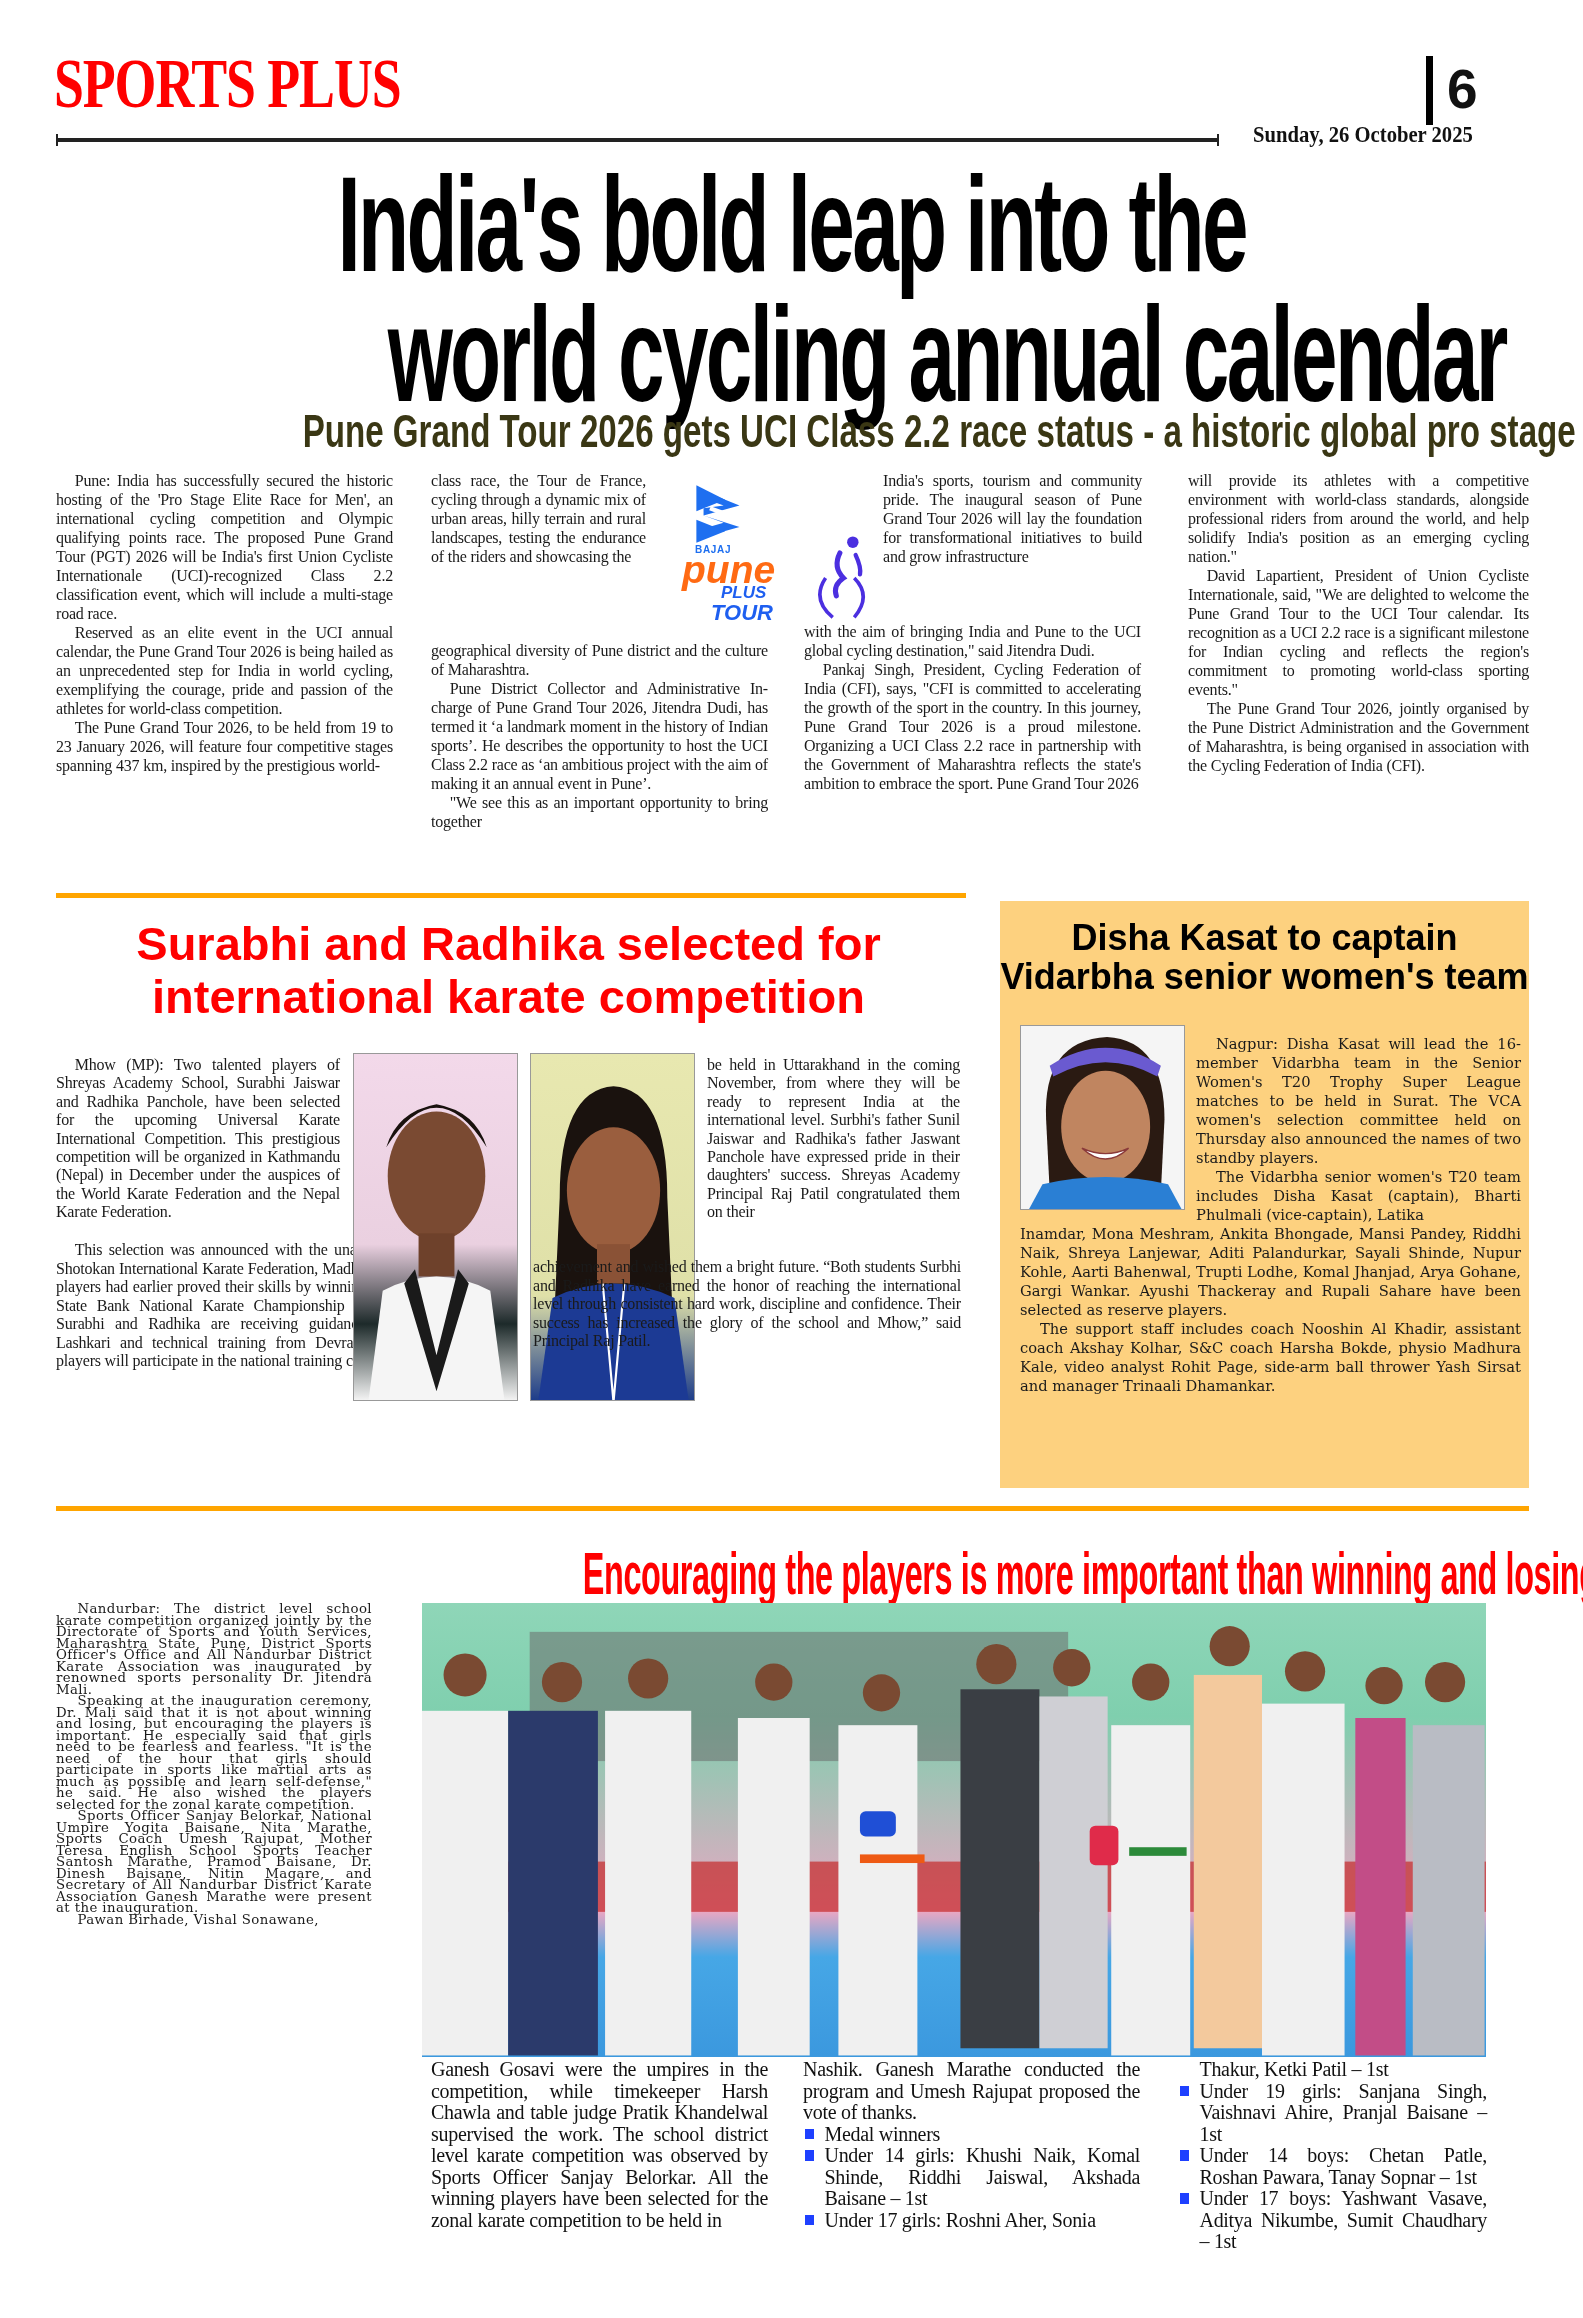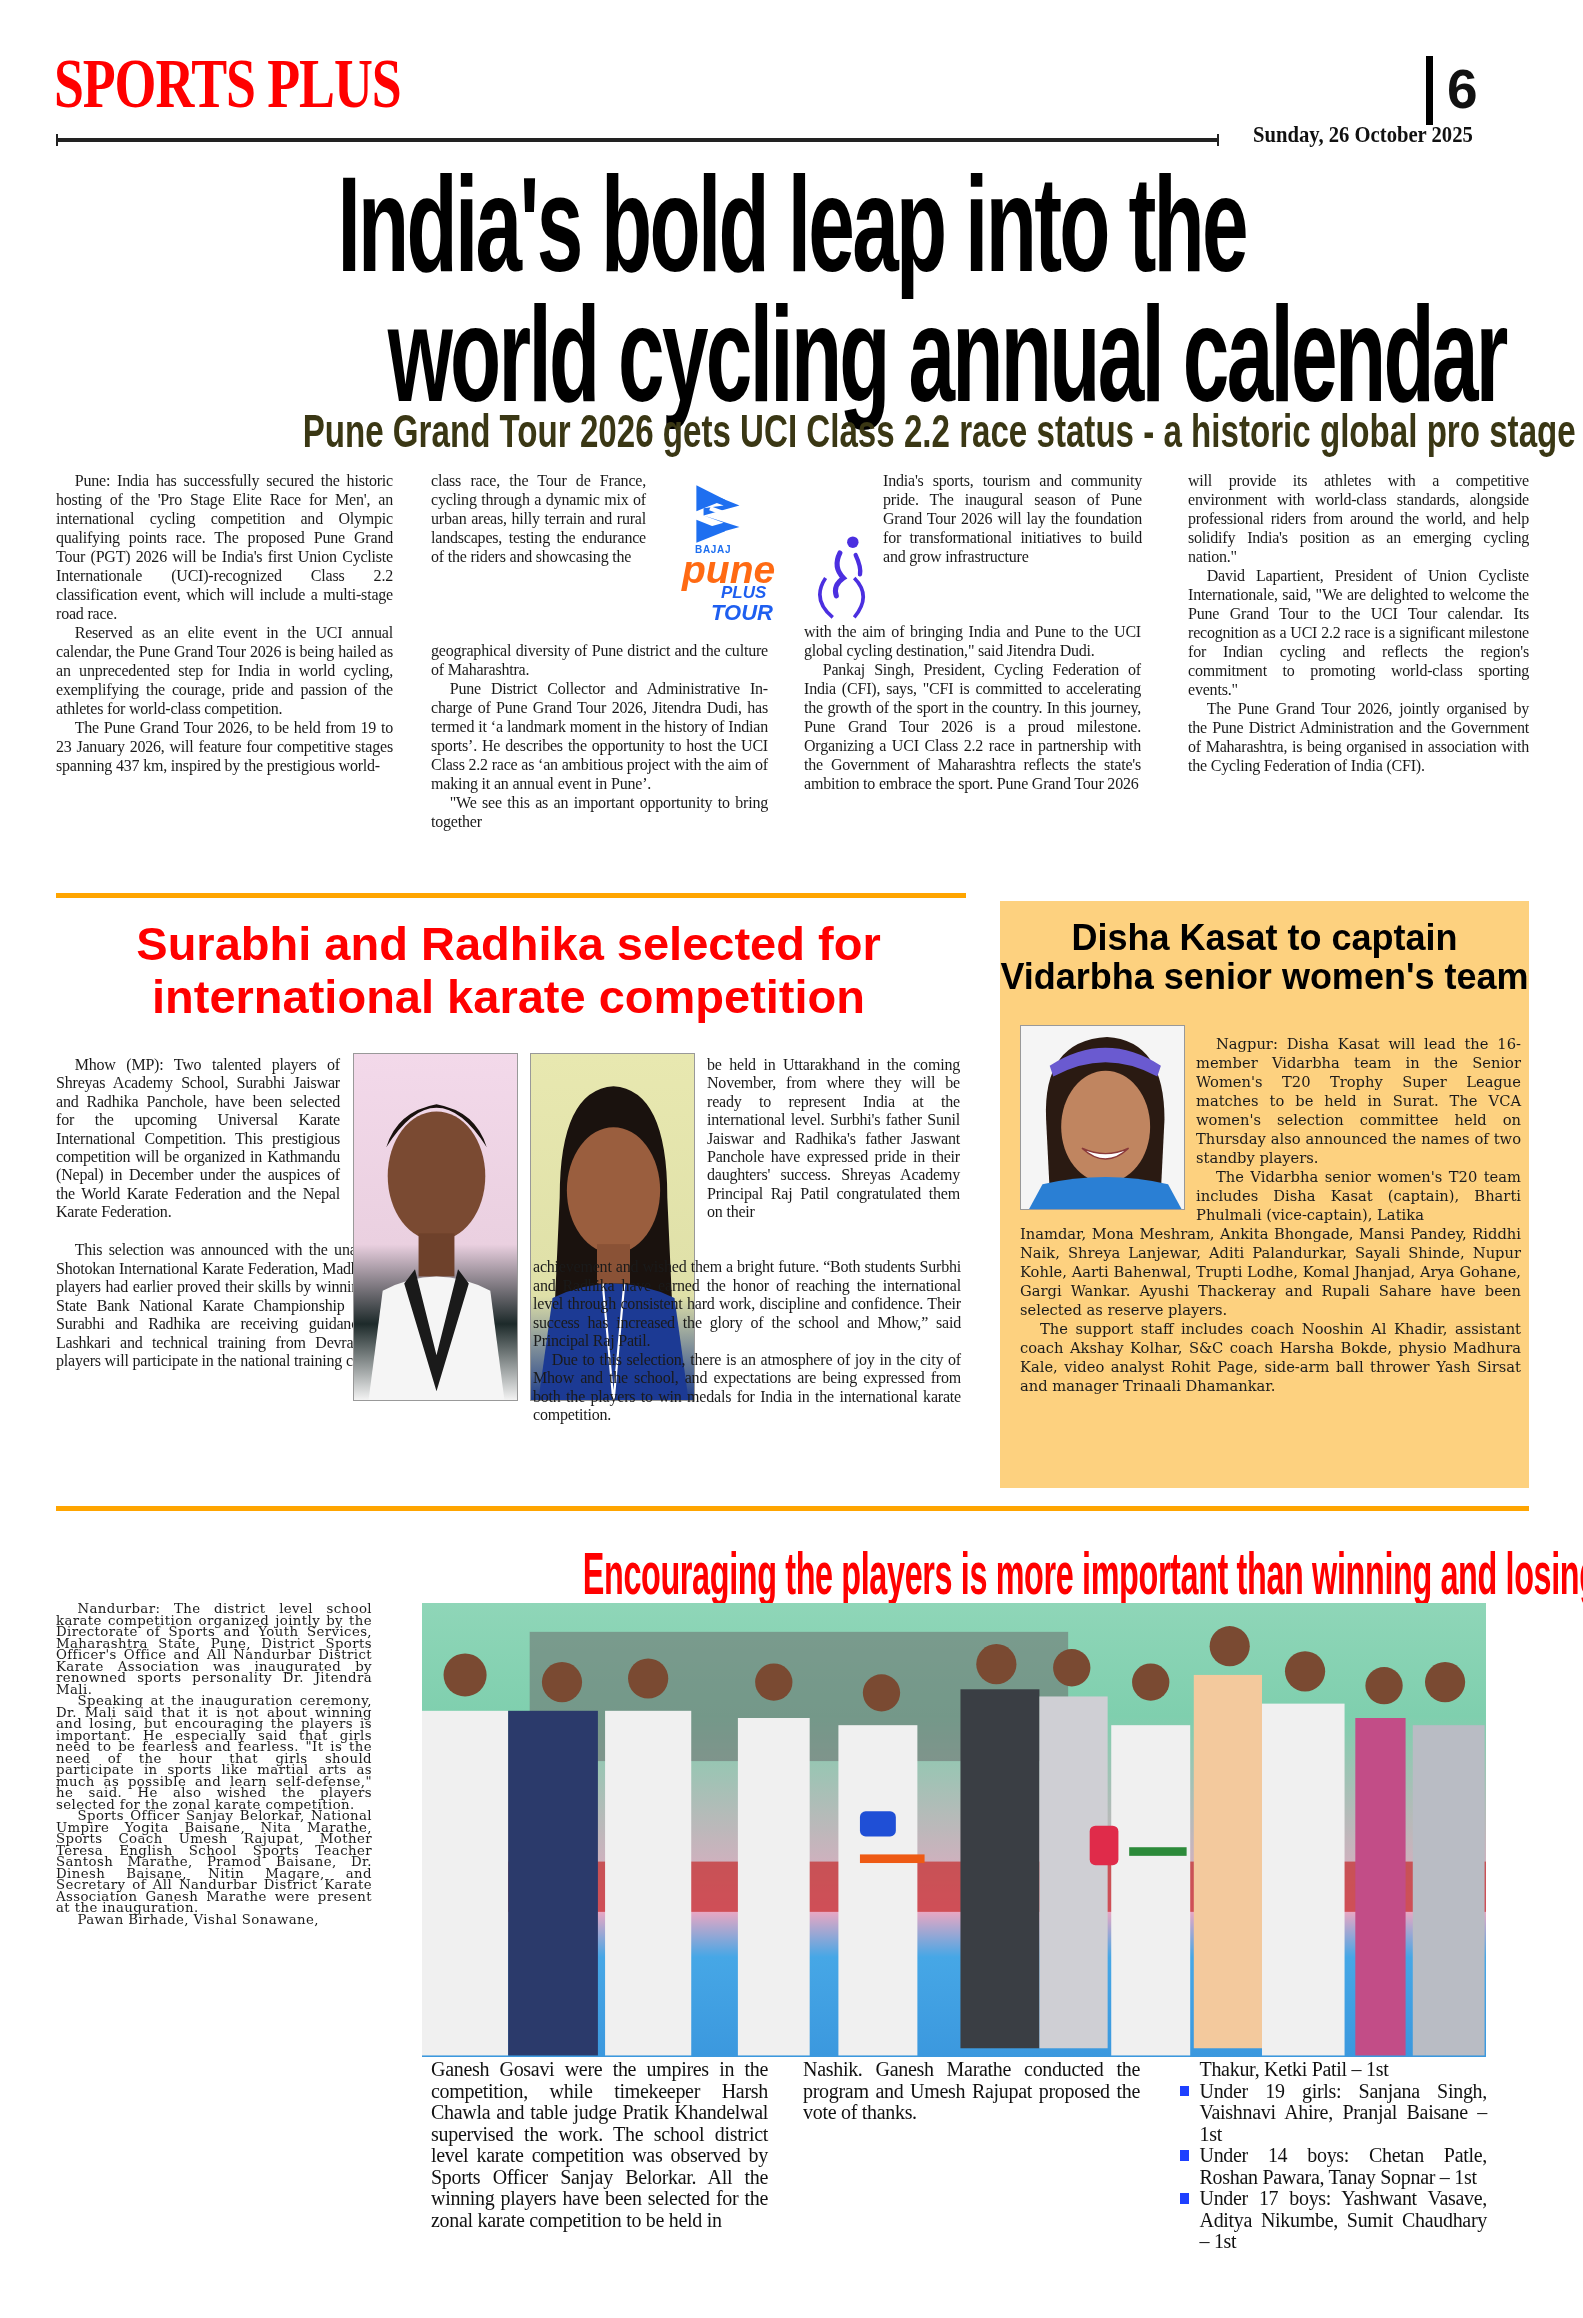--- a/index.html
+++ b/index.html
@@ -144,21 +144,20 @@
     <path d="M 10 485 L 30 340 Q 115 300 200 340 L 220 485 Z" fill="#1c3a94"></path>
     <path d="M 100 320 L 115 485 L 130 320" stroke="#fff" stroke-width="3" fill="none"></path>
   </svg>
 </div>
 
 <div class="abs col cond" style="left:707px; top:1056px; width:253px; line-height:18.4px;">
   <p style="text-indent:0">be held in Uttarakhand in the coming November, from where they will be ready to represent India at the international level. Surbhi's father Sunil Jaiswar and Radhika's father Jaswant Panchole have expressed pride in their daughters' success. Shreyas Academy Principal Raj Patil congratulated them on their</p>
 </div>
 <div class="abs col cond" style="left:533px; top:1258px; width:428px; line-height:18.5px;">
   <p style="text-indent:0">achievement and wished them a bright future. “Both students Surbhi and Radhika have earned the honor of reaching the international level through consistent hard work, discipline and confidence. Their success has increased the glory of the school and Mhow,” said Principal Raj Patil.</p>
-  <p>Due to this selection, there is an atmosphere of joy in the city of Mhow and the school, and expectations are being expressed from both the players to win medals for India in the international karate competition.</p>
 </div>
 
 <div class="abs beige"></div>
 <div class="abs beige-head">Disha Kasat to captain Vidarbha senior women's team</div>
 <div class="abs photo" style="left:1020px; top:1025px; width:165px; height:185px; background:#f5f5f5;" title="Disha Kasat portrait">
   <svg width="165" height="185" viewBox="0 0 230 257">
     <path d="M 35 130 Q 30 20 120 15 Q 200 20 200 130 L 195 230 L 40 230 Z" fill="#2a1a12"></path>
     <ellipse cx="118" cy="140" rx="62" ry="78" fill="#c08560"></ellipse>
     <path d="M 40 55 Q 118 5 195 55 L 190 70 Q 118 30 45 70 Z" fill="#6a5ad0"></path>
     <path d="M 85 170 Q 118 200 150 170 Q 118 185 85 170 Z" fill="#ffffff" stroke="#8a3a3a" stroke-width="2"></path>
@@ -223,20 +222,25 @@
     <rect x="985" y="340" width="80" height="12" fill="#2c8a3a"></rect>
   </svg>
 </div>
 
 <div class="abs cond2" style="left:431px; top:2059px; width:337px; text-align:justify;">
   <p>Ganesh Gosavi were the umpires in the competition, while timekeeper Harsh Chawla and table judge Pratik Khandelwal supervised the work. The school district level karate competition was observed by Sports Officer Sanjay Belorkar. All the winning players have been selected for the zonal karate competition to be held in</p>
 </div>
 
 <div class="abs cond2" style="left:803px; top:2059px; width:337px;">
   <p style="text-align:justify">Nashik. Ganesh Marathe conducted the program and Umesh Rajupat proposed the vote of thanks.</p>
+  <ul class="bullet-list">
+    <li>Medal winners</li>
+    <li>Under 14 girls: Khushi Naik, Komal Shinde, Riddhi Jaiswal, Akshada Baisane – 1st</li>
+    <li>Under 17 girls: Roshni Aher, Sonia</li>
+  </ul>
 </div>
 
 <div class="abs cond2" style="left:1178px; top:2059px; width:309px;">
   <p style="padding-left:21.5px">Thakur, Ketki Patil – 1st</p>
   <ul class="bullet-list">
     <li>Under 19 girls: Sanjana Singh, Vaishnavi Ahire, Pranjal Baisane – 1st</li>
     <li>Under 14 boys: Chetan Patle, Roshan Pawara, Tanay Sopnar – 1st</li>
     <li>Under 17 boys: Yashwant Vasave, Aditya Nikumbe, Sumit Chaudhary – 1st</li>
   </ul>
 </div>

